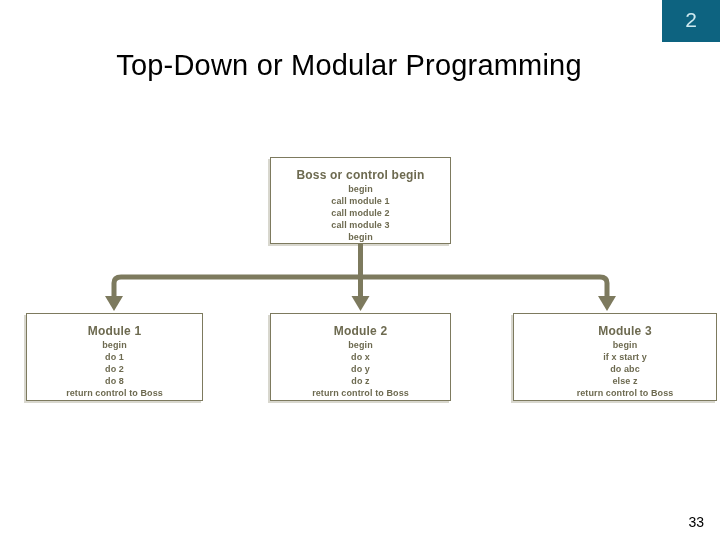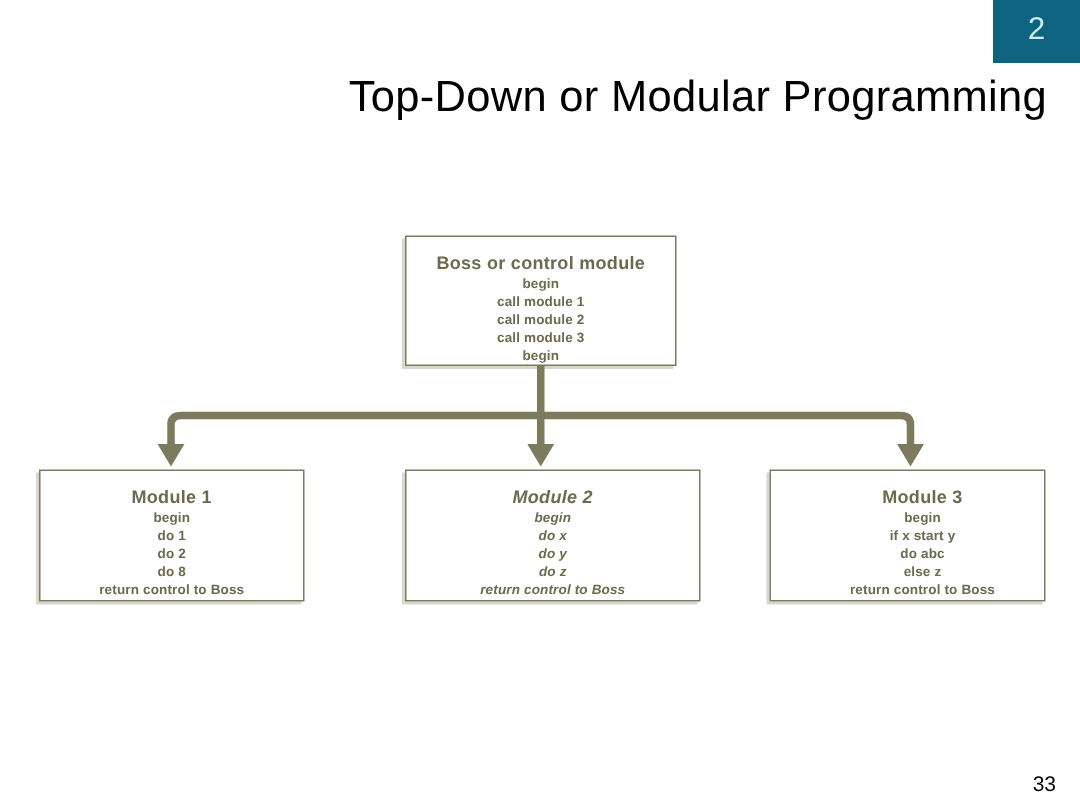--- a/index.html
+++ b/index.html
@@ -38,21 +38,21 @@
     color: #cfeaf0;
     font-weight: 400;
   }
 
   
   .slide-title {
     position: absolute;
     left: 0;
     right: 0;
     top: 46px;
-    text-align: right;
+    text-align: center;
     font-family: "Liberation Sans", sans-serif;
     font-size: 29px;
     line-height: 38px;
     color: #000000;
     font-weight: 400;
     letter-spacing: 0.2px;
     padding-right: 22px;
     box-sizing: border-box;
   }
 
@@ -97,22 +97,22 @@
     font-size: 9px;
     line-height: 12px;
     font-weight: bold;
     color: #6d6a50;
     letter-spacing: 0.1px;
     white-space: nowrap;
   }
 
   #boss-box   { left: 270px; top: 157px; width: 181px; height: 87px; }
   #module-1-box { left: 26px;  top: 313px; width: 177px; height: 88px; }
-  #module-2-box { left: 270px; top: 313px; width: 197px; height: 88px; font-style: italic; }
-  #module-3-box { left: 513px; top: 313px; width: 184px; height: 88px; padding-left: 20px; }
+  #module-2-box { left: 270px; top: 313px; width: 181px; height: 88px; }
+  #module-3-box { left: 513px; top: 313px; width: 204px; height: 88px; padding-left: 20px; }
 
   
   .page-number {
     position: absolute;
     right: 16px;
     bottom: 8px;
     font-family: "Liberation Sans", sans-serif;
     font-size: 14px;
     line-height: 20px;
     color: #000000;
@@ -136,21 +136,21 @@
 
       <path d="M 114 300 L 114 283 Q 114 277 121 277 L 600 277 Q 607 277 607 283 L 607 300"></path>
     </g>
 
     <polygon points="114,311 105,296 123,296" fill="#7d7a5e"></polygon>
     <polygon points="360.5,311 351.5,296 369.5,296" fill="#7d7a5e"></polygon>
     <polygon points="607,311 598,296 616,296" fill="#7d7a5e"></polygon>
   </svg>
 
   <div class="mod-box" id="boss-box">
-    <div class="mod-title">Boss or control module</div>
+    <div class="mod-title">Boss or control begin</div>
     <div class="mod-line">begin</div>
     <div class="mod-line">call module 1</div>
     <div class="mod-line">call module 2</div>
     <div class="mod-line">call module 3</div>
     <div class="mod-line">begin</div>
   </div>
 
   <div class="mod-box" id="module-1-box">
     <div class="mod-title">Module 1</div>
     <div class="mod-line">begin</div>

